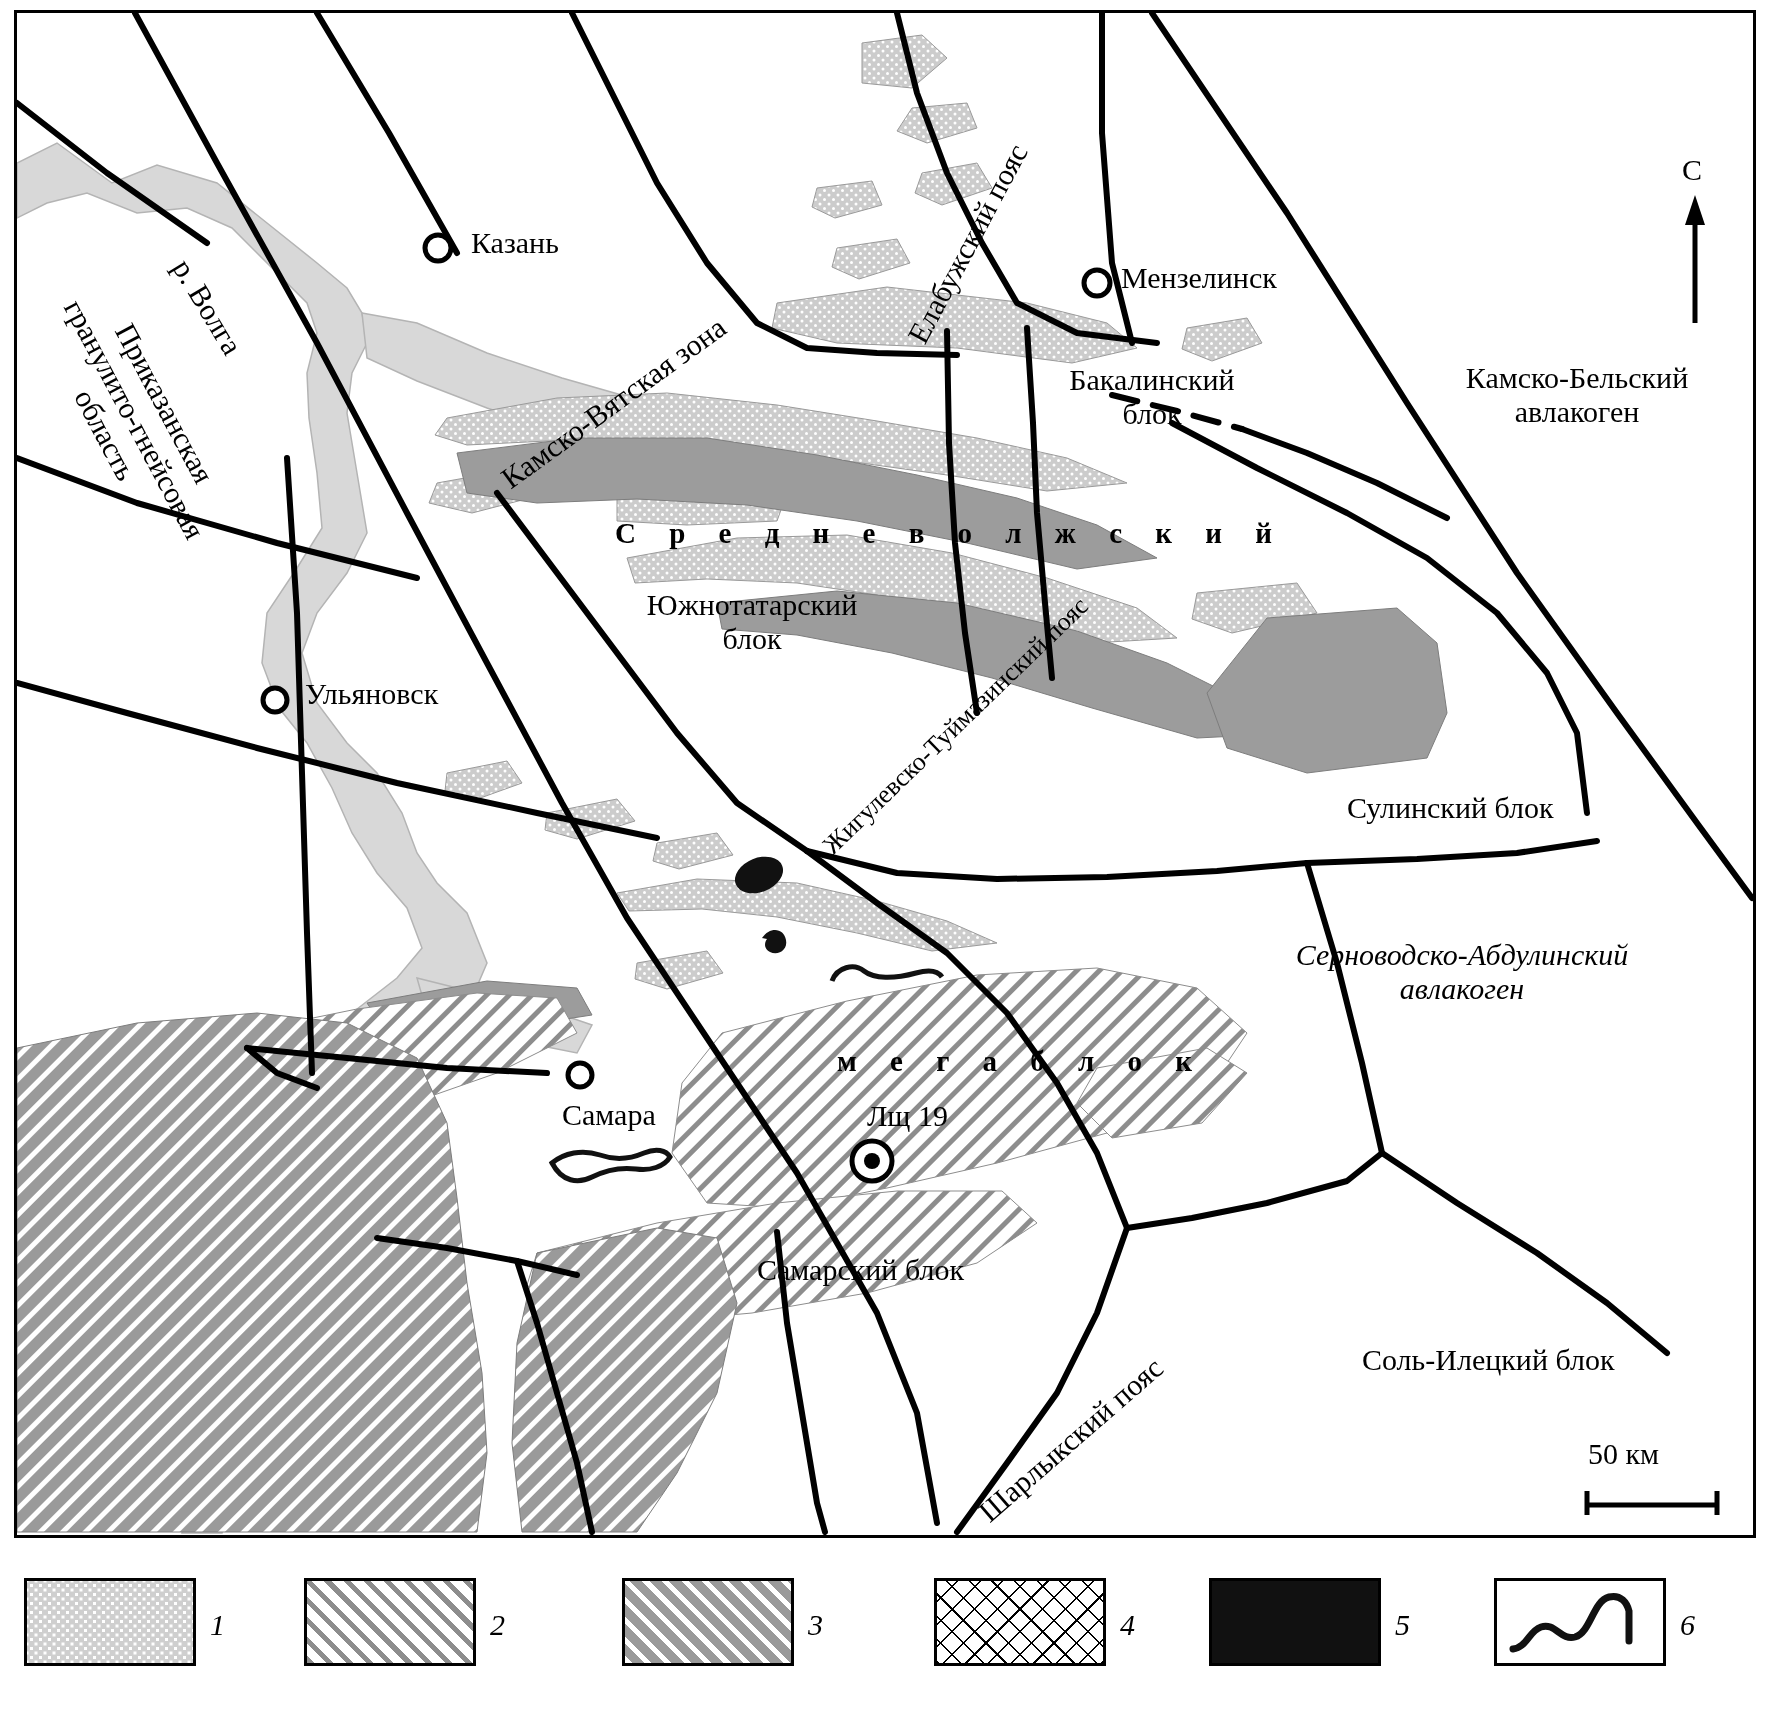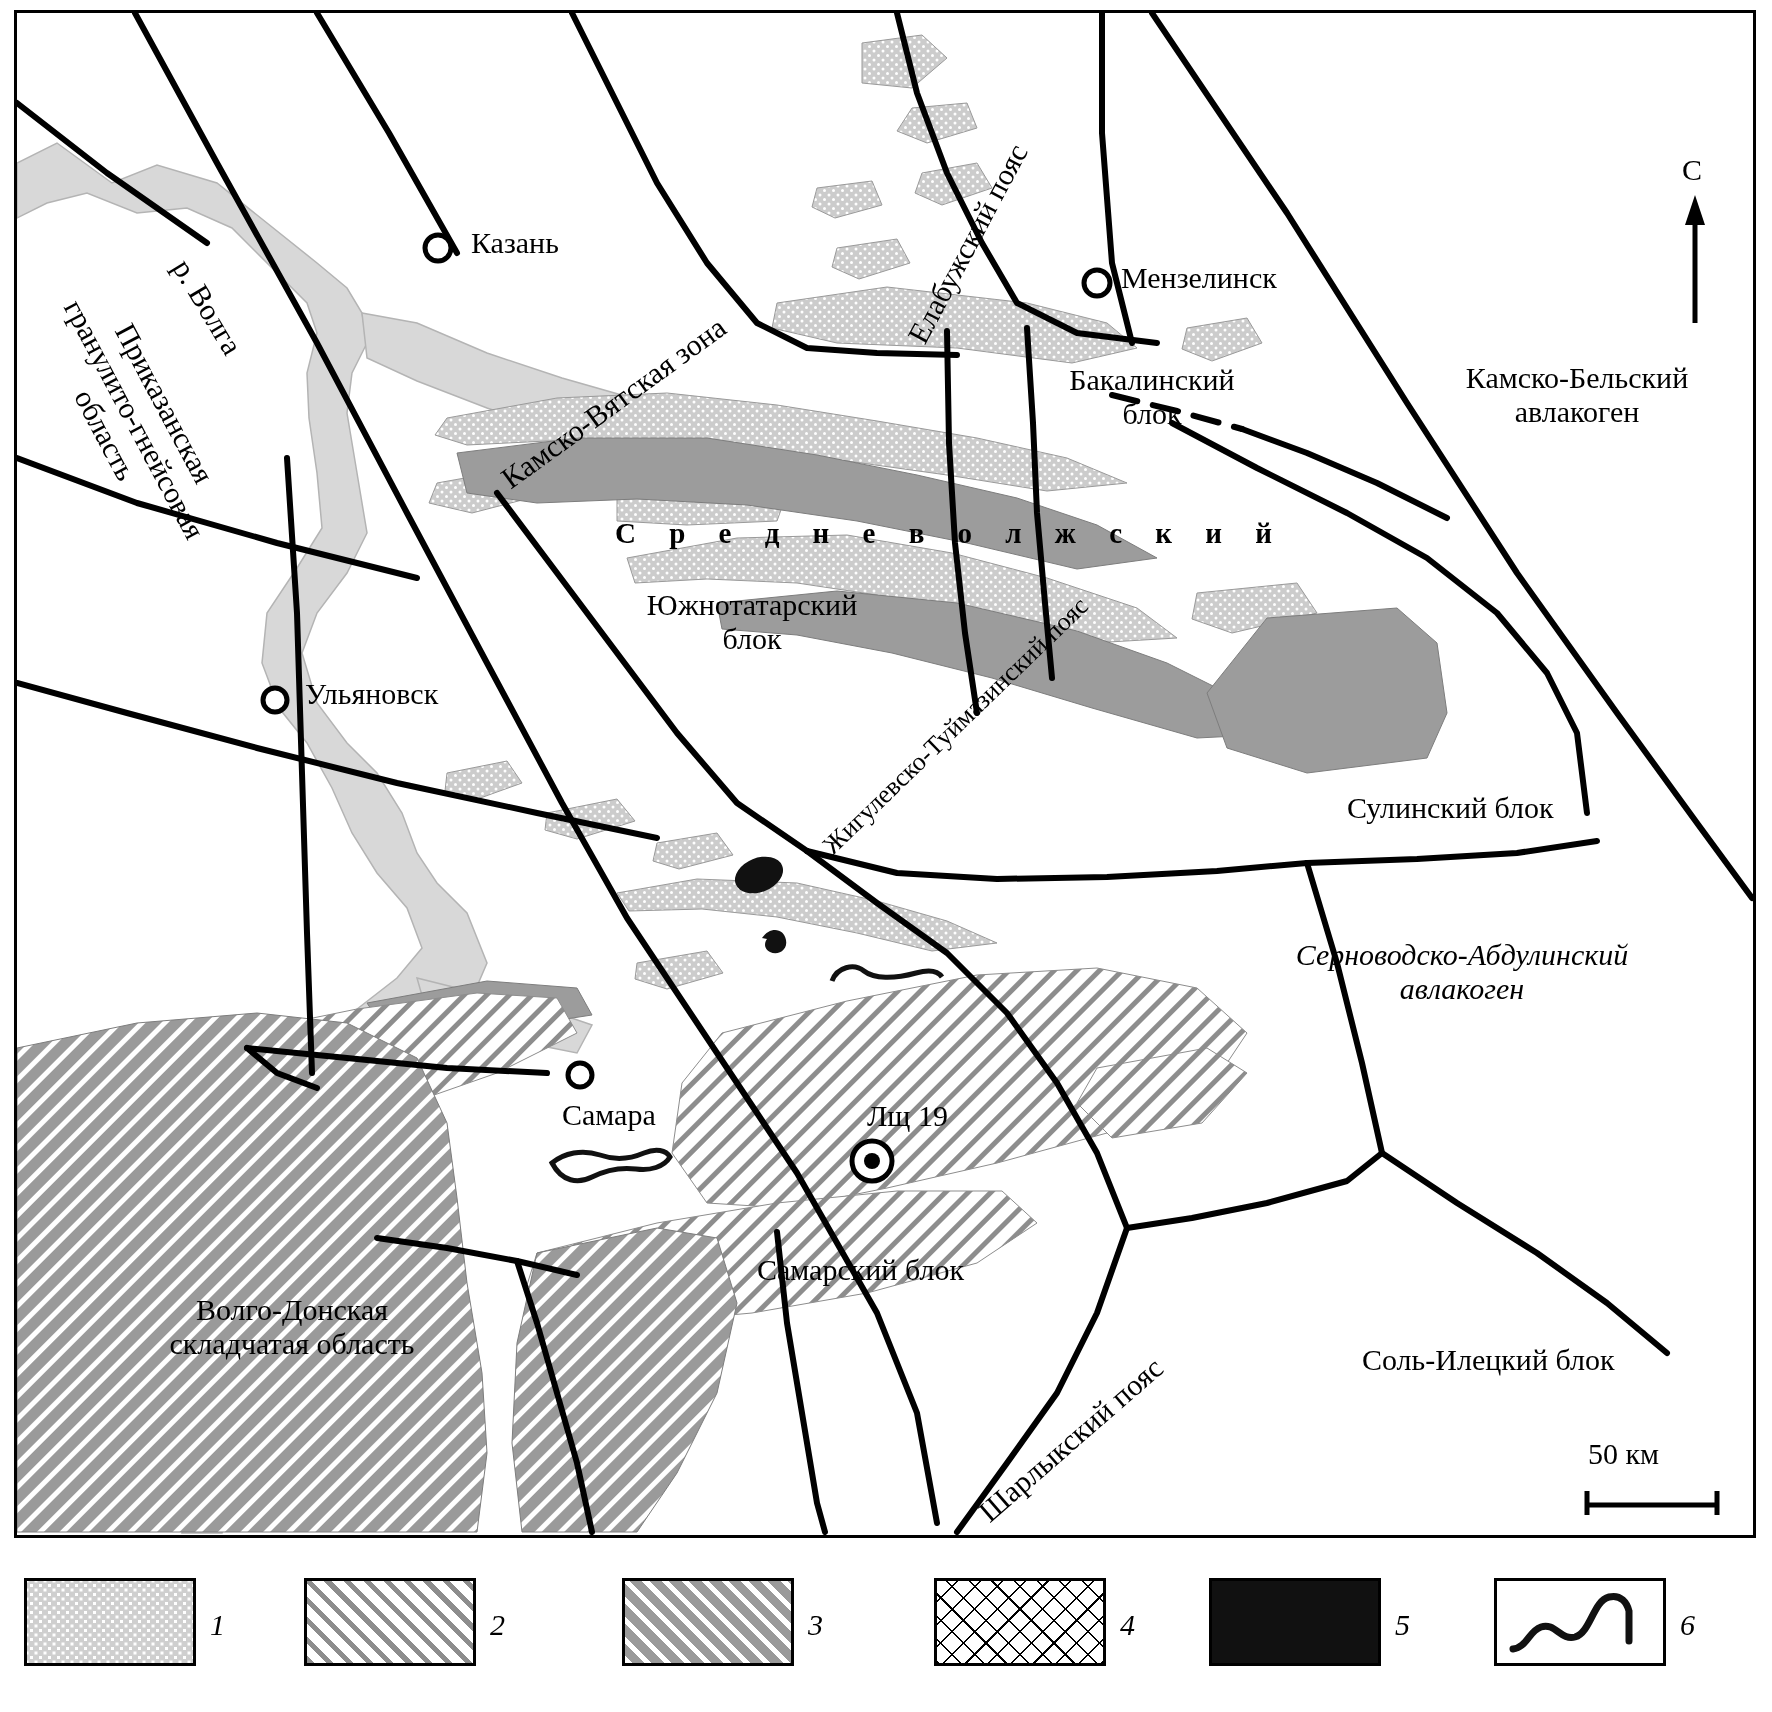--- a/index.html
+++ b/index.html
@@ -337,29 +337,28 @@
     <div class="lbl big center" style="left:570px; top:575px; width:330px;">Южнотатарский
 блок</div>
 
     <div class="lbl sm rot" style="left:800px; top:826px; transform:rotate(-44deg);">Жигулевско-Туймазинский пояс</div>
 
     <div class="lbl big" style="left:1330px; top:778px;">Сулинский блок</div>
 
     <div class="lbl big center" style="left:1180px; top:925px; width:530px;font-style:italic;">Серноводско-Абдулинский
 авлакоген</div>
 
+    <div class="lbl spaced" style="left:820px; top:1032px;">м е г а б л о к</div>
 
     <div class="lbl big" style="left:740px; top:1240px;">Самарский блок</div>
 
     <div class="lbl big rot" style="left:955px; top:1490px; transform:rotate(-41deg);">Шарлыкский пояс</div>
 
     <div class="lbl big" style="left:1345px; top:1330px;">Соль-Илецкий блок</div>
 
-    <div class="lbl big center" style="left:105px; top:1280px; width:340px;">Волго-Донская
-складчатая область</div>
 
     <div class="lbl big" style="left:1665px; top:140px;">С</div>
 
     <div class="lbl big scale-label" style="left:1571px; top:1424px;">50 км</div>
 
   </div>
 
   <div class="legend">
 
     <div class="legend-item" style="left:10px;">

